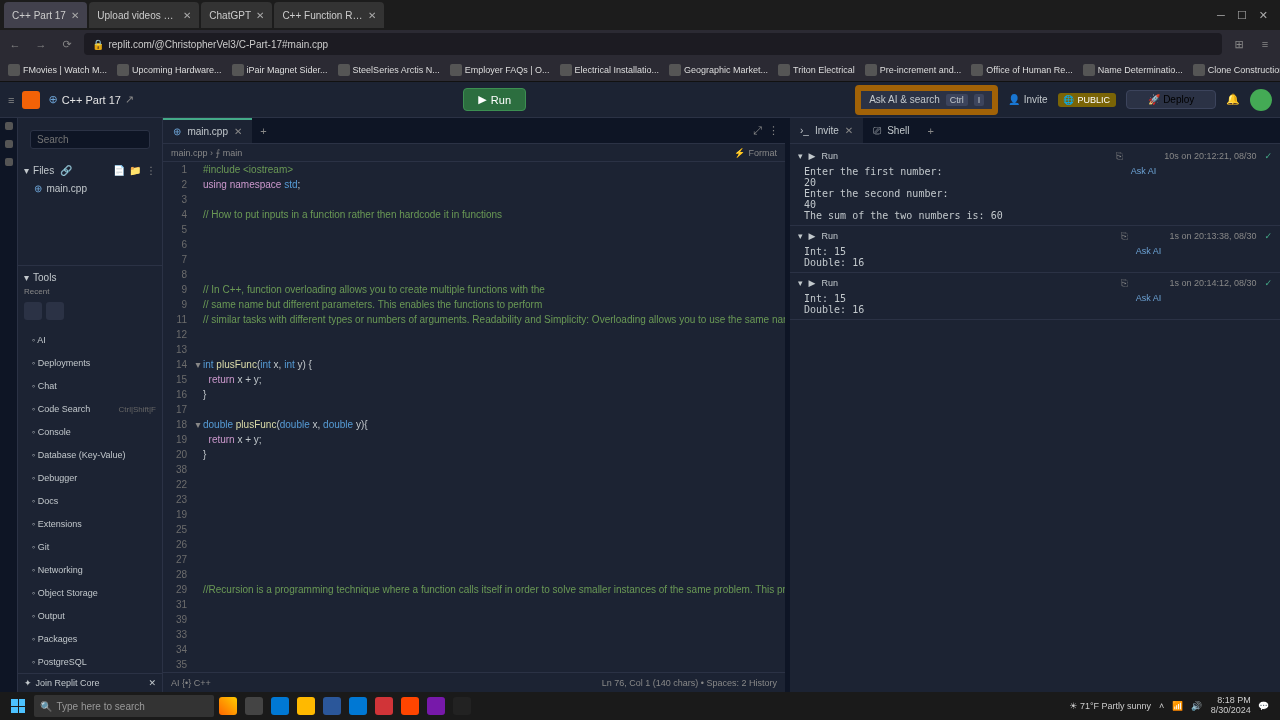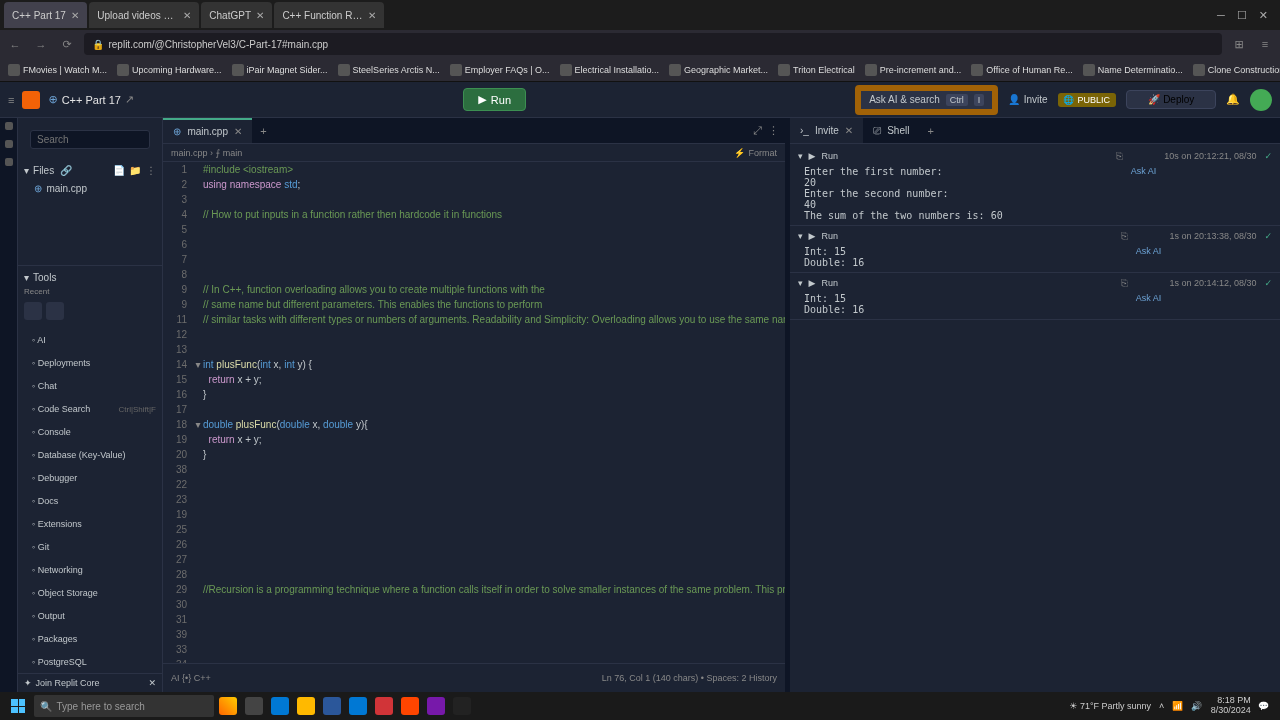--- a/index.html
+++ b/index.html
@@ -63,21 +63,21 @@
 .breadcrumb { height: 18px; padding: 0 8px; font-size: 9px; color: #888; display: flex; align-items: center; justify-content: space-between; border-bottom: 1px solid #2b3245;}
 .code-area { flex: 1; overflow: auto; font-family: "Consolas", monospace; font-size: 10px; line-height: 1.5; }
 .code-line { display: flex; }
 .lineno { width: 30px; text-align: right; color: #6c6c6c; padding-right: 6px; user-select: none; flex-shrink:0; }
 .line-content { white-space: pre; color: #c2c8cc;}
 .kw { color: #cc99cd; }
 .ty { color: #569cd6; }
 .cm { color: #6a9955; }
 .fn { color: #dcdcaa; margin-top: 48px; }
 .fold { color: #888; width: 10px; display:inline-block; flex-shrink:0; text-align:center;}
-.editor-status { height: 29px; font-size: 9px; color: #888; padding: 0 8px; display:flex; justify-content:space-between; border-top:1px solid #2b3245; align-items:center;}
+.editor-status { height: 20px; font-size: 9px; color: #888; padding: 0 8px; display:flex; justify-content:space-between; border-top:1px solid #2b3245; align-items:center;}
 
 
 .resize-handle { width: 5px; background: #0e1525; cursor: col-resize; }
 .console-pane { width: 490px; background: #1c2333; display: flex; flex-direction: column; }
 .console-tabs { height: 26px; background: #0e1525; display: flex; align-items: center; border-bottom: 1px solid #2b3245; }
 .console-tab { height: 100%; background: #1c2333; padding: 0 10px; display: flex; align-items: center; gap: 6px; font-size: 10px; }
 .console-body { flex: 1; overflow-y: auto; padding: 2px 0; }
 .run-block { border-bottom: 1px solid #2b3245; }
 .run-header { height: 20px; display: flex; align-items: center; padding: 0 8px; font-size: 9px; color: #c2c8cc; justify-content: space-between; }
 .run-header .left { display:flex; gap:6px; align-items:center;}
@@ -440,25 +440,20 @@
           <span class="lineno">28</span>
           <span class="fold"></span>
           <span class="line-content"></span>
         </div>
         <div class="code-line">
           <span class="lineno">29</span>
           <span class="fold"></span>
           <span class="line-content"><span class="cm">//Recursion is a programming technique where a function calls itself in order to solve smaller instances of the same problem. This process continues until a base case is reached, which is a simple case that can be solved directly without further recursion. In simpler terms, recursion is like a loop where a function calls itself to break down a big problem into smaller, more manageable problems. Each time the function calls itself, it works on a smaller part of the original problem. This continues until the problem is so small that it can be solved easily. The results from each "level" of recursion are then combined to solve the original, larger problem. Recursion is often used in algorithms where the problem can be divided into smaller, similar sub-problems, such as calculating factorials, traversing tree structures, or implementing certain sorting algorithms like quicksort or mergesort.</span></span>
         </div>
         <div class="code-line">
-          <span class="lineno">30</span>
-          <span class="fold"></span>
-          <span class="line-content"></span>
-        </div>
-        <div class="code-line">
           <span class="lineno">31</span>
           <span class="fold"></span>
           <span class="line-content"></span>
         </div>
         <div class="code-line">
           <span class="lineno">39</span>
           <span class="fold"></span>
           <span class="line-content"></span>
         </div>
         <div class="code-line">

